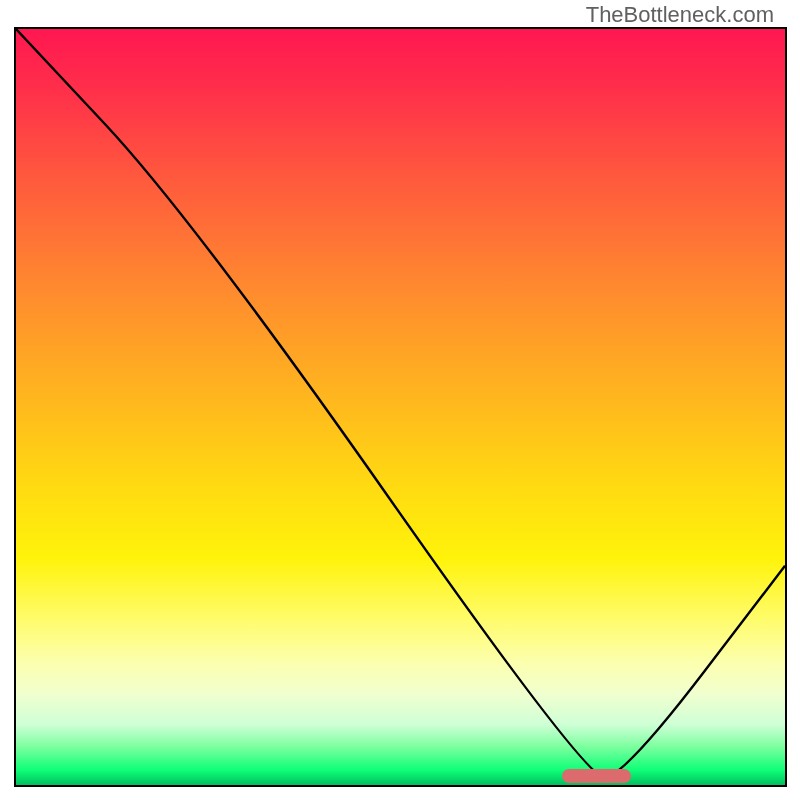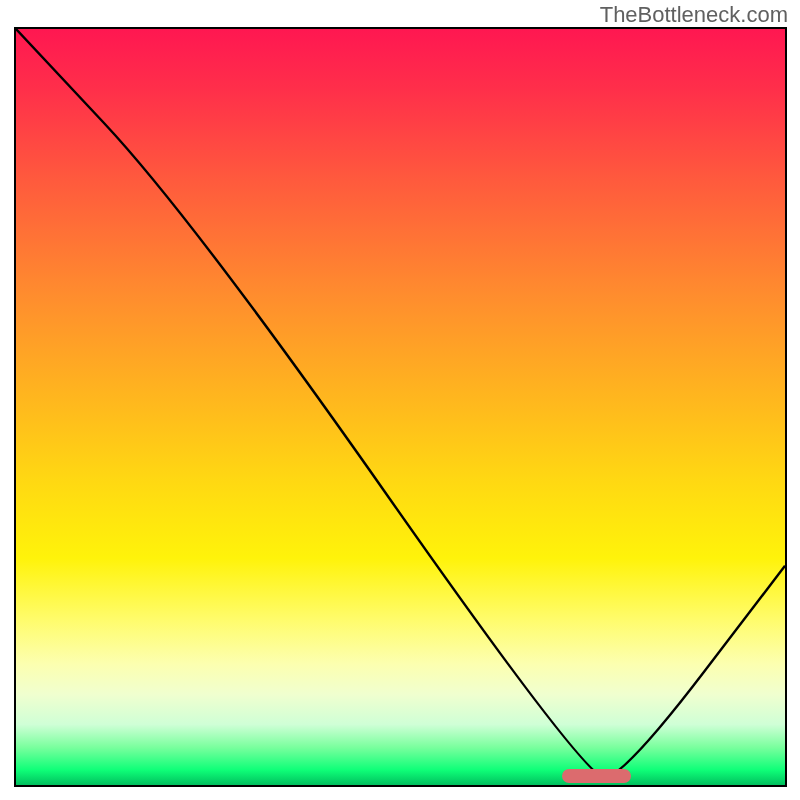--- a/index.html
+++ b/index.html
@@ -7,21 +7,21 @@
     padding: 0;
     background: #ffffff;
     width: 800px;
     height: 800px;
     position: relative;
     font-family: Arial, Helvetica, sans-serif;
   }
   .watermark {
     position: absolute;
     top: 2px;
-    right: 12px;
+    right: 26px;
     color: #606060;
     font-size: 22px;
     font-weight: 500;
     z-index: 10;
   }
   .outer-frame {
     position: absolute;
     left: 14px;
     top: 27px;
     width: 773px;

